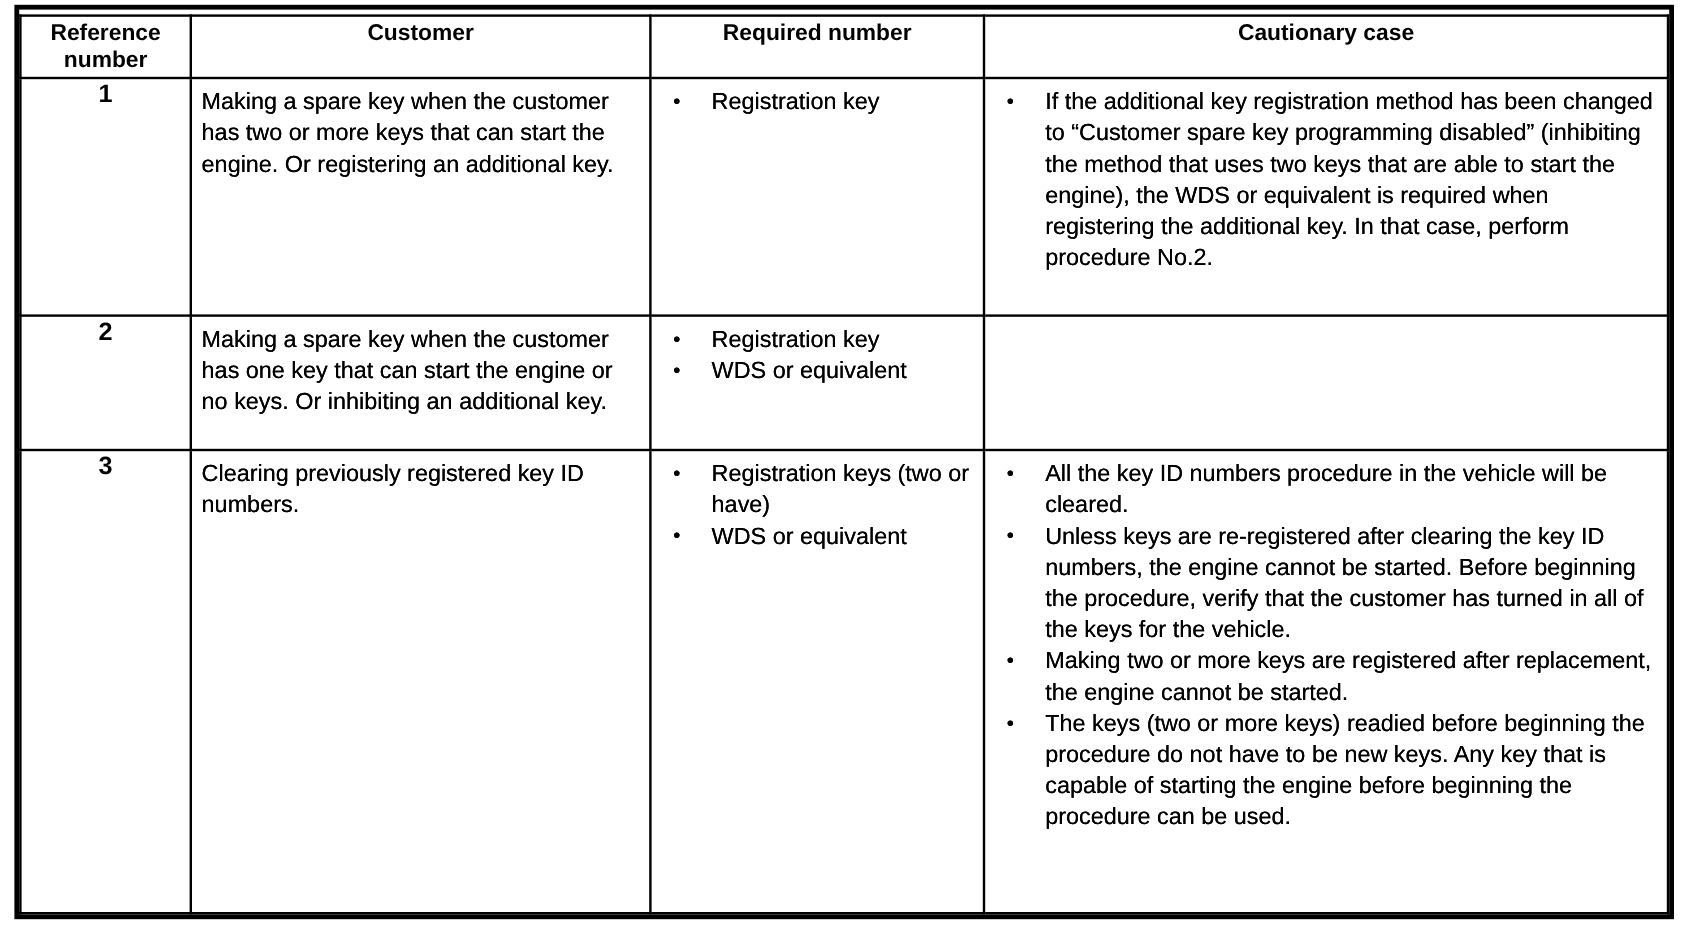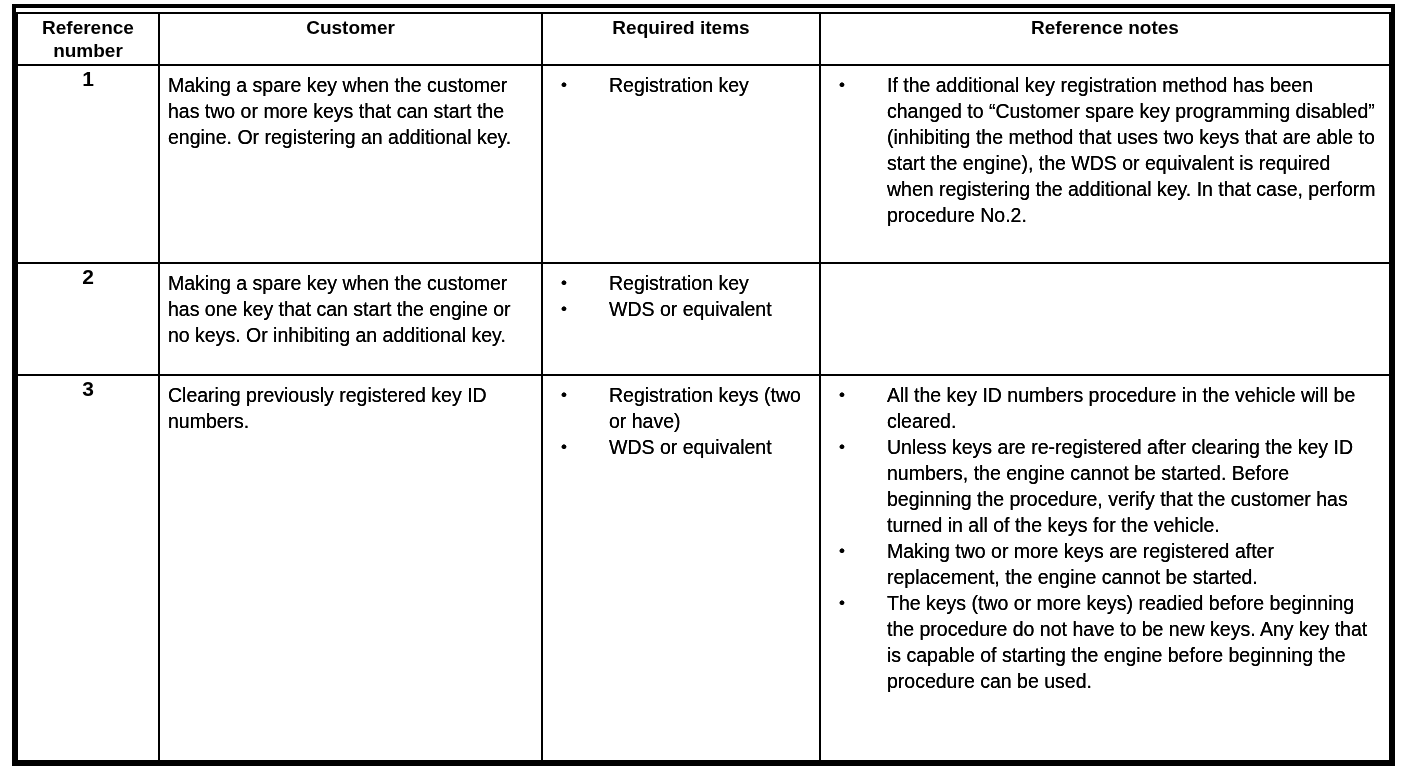--- a/index.html
+++ b/index.html
@@ -70,42 +70,41 @@
   .bullet-item .glyph {
     width: 32px;
     flex: 0 0 32px;
     font-size: 17px;
     line-height: 26px;
     text-align: left;
     padding-left: 2px;
   }
   .bullet-item .btext {
     flex: 1 1 auto;
-    margin-left: 16px;
   }
   tr.r1 { height: 198px; }
   tr.r2 { height: 112px; }
 </style>
 </head>
 <body>
 
 <div class="frame">
   <table class="doc">
     <colgroup>
       <col style="width:142px">
       <col style="width:383px">
       <col style="width:278px">
       <col>
     </colgroup>
     <thead>
       <tr>
         <th class="hdr">Reference number</th>
         <th class="hdr">Customer</th>
-        <th class="hdr">Required items</th>
-        <th class="hdr">Reference notes</th>
+        <th class="hdr">Required number</th>
+        <th class="hdr">Cautionary case</th>
       </tr>
     </thead>
     <tbody>
       <tr class="r1">
         <td class="refcell">1</td>
         <td class="body">Making a spare key when the customer has two or more keys that can start the engine. Or registering an additional key.</td>
         <td class="body listcell">
           <div class="bullet-item">
             <span class="glyph">•</span>
             <span class="btext">Registration key</span>

